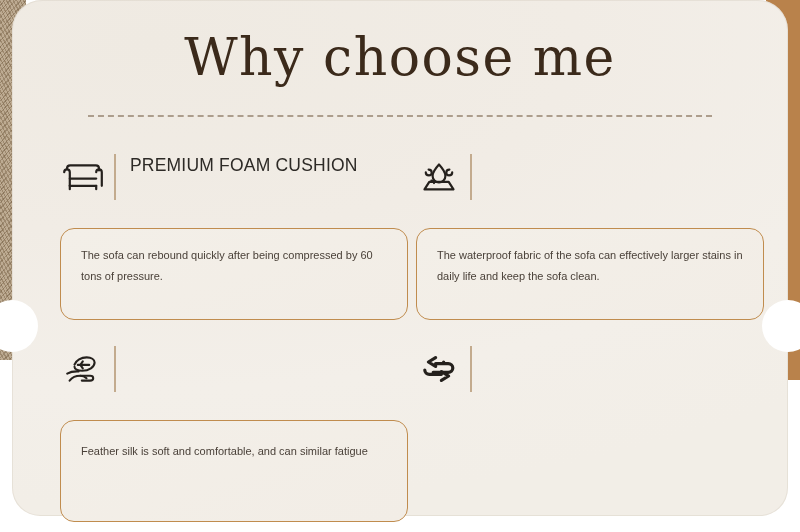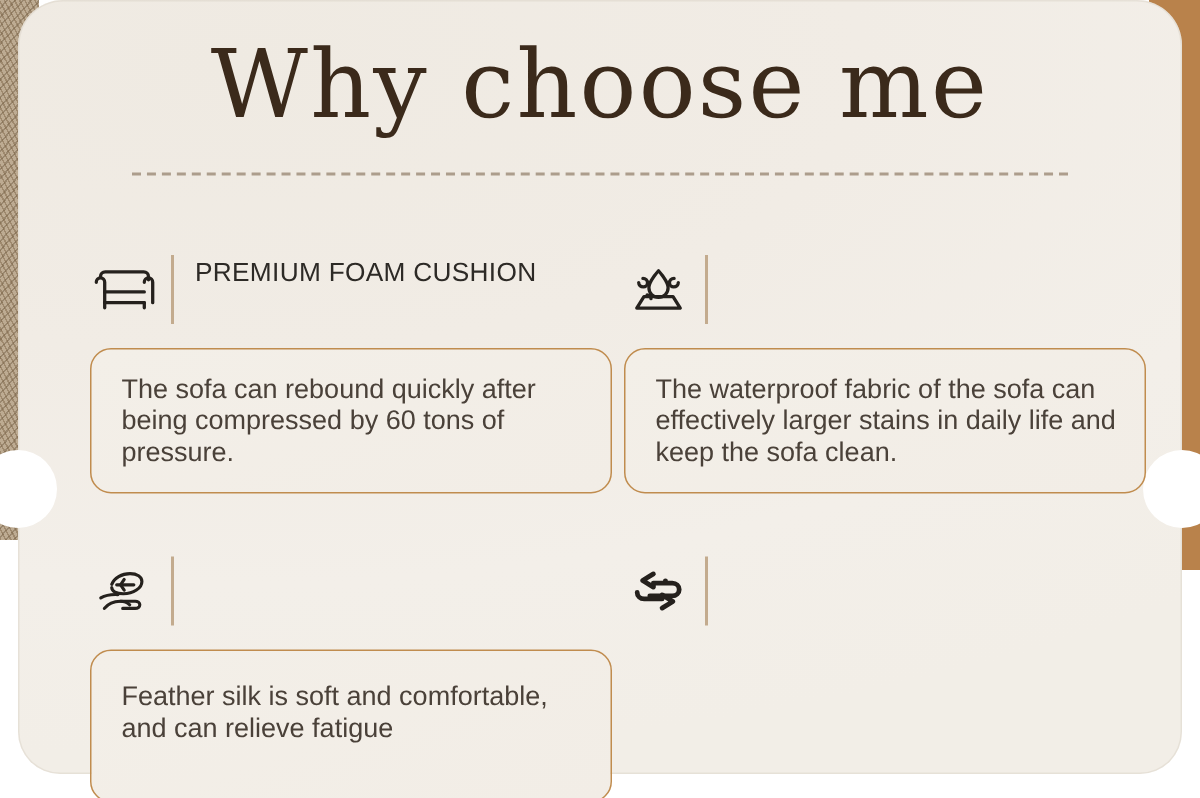--- a/index.html
+++ b/index.html
@@ -72,21 +72,21 @@
   .notch-right { right: -26px; top: 300px; }
 
   
   .title {
     position: absolute;
     left: 0;
     top: 20px;
     width: 776px;
     text-align: center;
     font-family: "DejaVu Serif", "Liberation Serif", serif;
-    font-size: 63px;
+    font-size: 52px;
     line-height: 74px;
     font-weight: 400;
     letter-spacing: 1.5px;
     color: #3b2a1b;
     white-space: nowrap;
   }
   .divider-dashed {
     position: absolute;
     left: 76px;
     top: 115px;
@@ -107,21 +107,20 @@
     grid-template-rows: auto auto;
     column-gap: 8px;
     row-gap: 24px;
   }
   .feature { position: relative; }
 
   .feature-head {
     display: flex;
     align-items: flex-start;
     height: 56px;
-    margin-top: 16px;
   }
   .feature-icon {
     width: 46px;
     height: 46px;
     flex: 0 0 46px;
     display: flex;
     align-items: center;
     justify-content: center;
     margin-top: 2px;
   }
@@ -136,27 +135,27 @@
   .feature-title {
     font-size: 17.5px;
     line-height: 24px;
     letter-spacing: .2px;
     color: #2d2a26;
     font-weight: 400;
     padding-top: 1px;
   }
 
   .feature-box {
-    margin-top: 8px;
+    margin-top: 20px;
     border: 1.6px solid #c08c4e;
     border-radius: 14px;
     padding: 16px 18px 16px 20px;
     background: linear-gradient(160deg, #f3efe8 0%, #f2ede6 100%);
     color: #4a4139;
-    font-size: 18px;
+    font-size: 11px;
     line-height: 21px;
     min-height: 58px;
   }
   .feature-box.tall { min-height: 58px; }
   .feature-box p { margin: 0; }
 
   .row2 .feature-box { padding-top: 20px; padding-bottom: 22px; }
 </style>
 </head>
 <body>
@@ -223,21 +222,21 @@
               <path d="M16.8 14.9h11.4"></path>
               <path d="M21.8 11.3l-2.4 3.6 2.4 3.5"></path>
               <path d="M6.2 23.6c3.3-1.9 7.6-2.4 11.4-2.2"></path>
               <path d="M8.6 30.6c2.5-3.2 6.4-4.8 10.6-4.8h9.9c1.8 0 3.1 1 3.1 2.4 0 1.4-1.3 2.4-3.1 2.4h-8.3"></path>
               <path d="M19.4 25.8c2.6 0 4.6 1 6.1 2.4"></path>
             </svg>
           </span>
           <span class="head-divider"></span>
         </div>
         <div class="feature-box tall">
-          <p>Feather silk is soft and comfortable, and can relieve fatigue</p>
+          <p>Feather silk is soft and comfortable, and can similar fatigue</p>
         </div>
       </div>
 
       <div class="feature row2">
         <div class="feature-head">
           <span class="feature-icon">
             <svg width="44" height="38" viewBox="0 0 44 38" fill="none" stroke="#25211d" stroke-width="3.2" stroke-linecap="round" stroke-linejoin="round">
               <path d="M18.6 7.6L11.4 12l7.2 4.4v-2.7h12.6c2.6 0 4.6 1.9 4.6 4.3s-2 4.3-4.6 4.3H16.2"></path>
               <path d="M24.4 30.4l7.2-4.4-7.2-4.4v2.7H12.4c-2.6 0-4.6-1.9-4.6-4.3"></path>
               <path d="M26.6 12.2h.05"></path>

